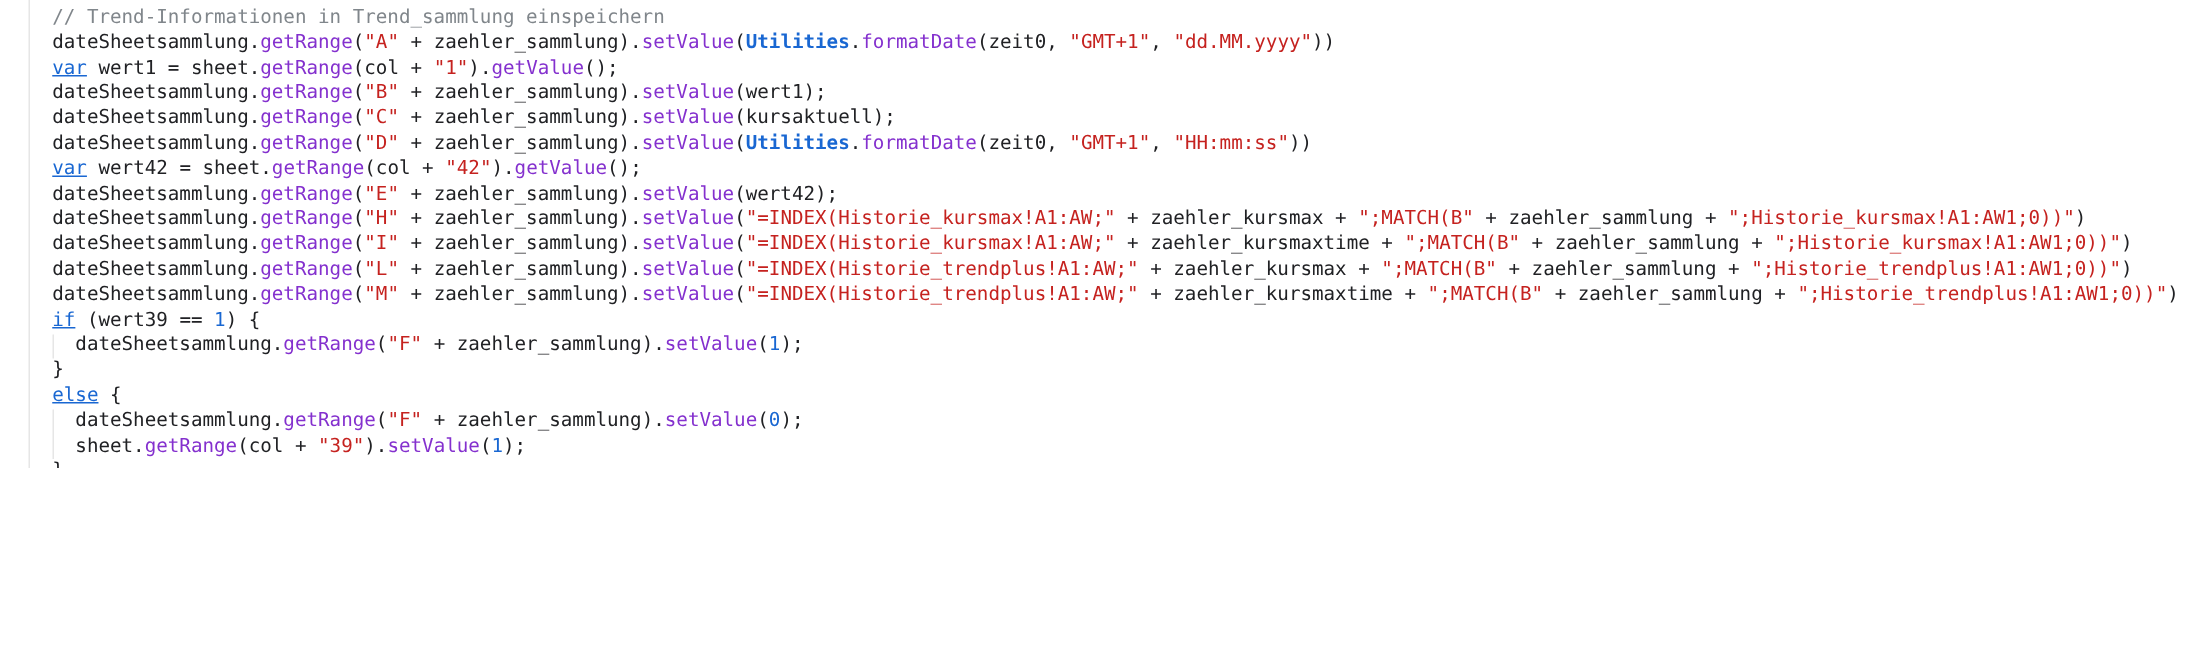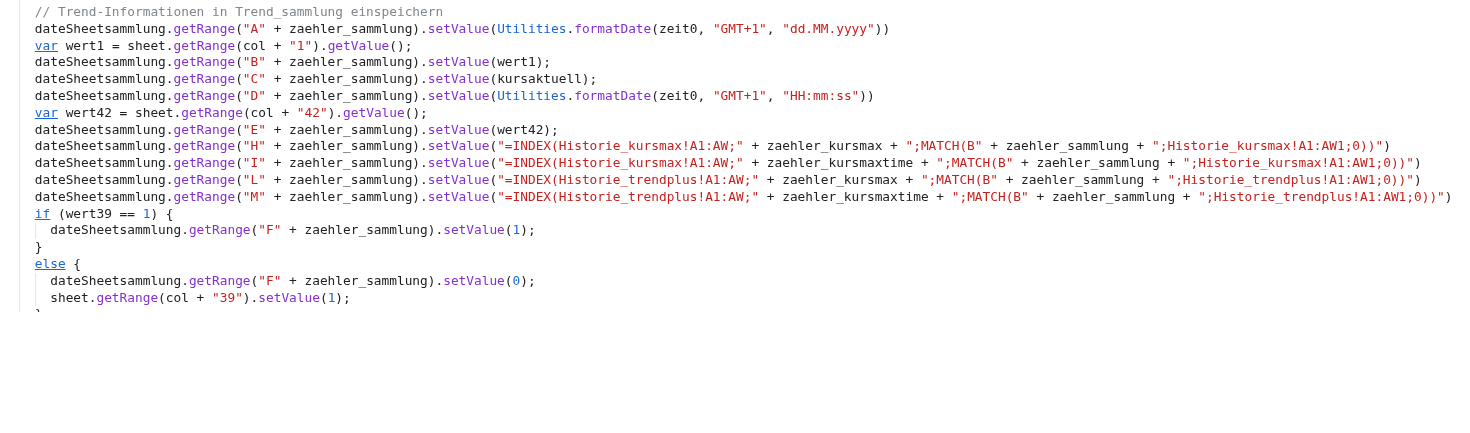--- a/index.html
+++ b/index.html
@@ -37,21 +37,21 @@
   }
   .guide-1 { left: 19px; top: 0;     height: 390px; }
   .guide-2 { left: 35px; top: 223px; height: 16px;  }
   .guide-3 { left: 35px; top: 273px; height: 33px;  }
 
   .tok-t  { color: var(--tok-t,  #202124); }
   .tok-c  { color: var(--tok-c,  #80868b); }
   .tok-k  { color: var(--tok-k,  #1967d2); text-decoration: underline; }
   .tok-s  { color: var(--tok-s,  #c5221f); }
   .tok-f  { color: var(--tok-f,  #8430ce); text-align: center; }
-  .tok-o  { color: var(--tok-o,  #1967d2); }
+  .tok-o  { color: var(--tok-o,  #1967d2); font-weight: bold; }
   .tok-n  { color: var(--tok-n,  #1967d2); }
   .tok-b1 { color: var(--tok-b1, #ad8a3c); }
   .tok-b2 { color: var(--tok-b2, #6d7f8f); }
 </style>
 </head>
 <body>
 
 <div class="editor">
   <div class="indent-guide guide-1"></div>
   <div class="indent-guide guide-2"></div>

